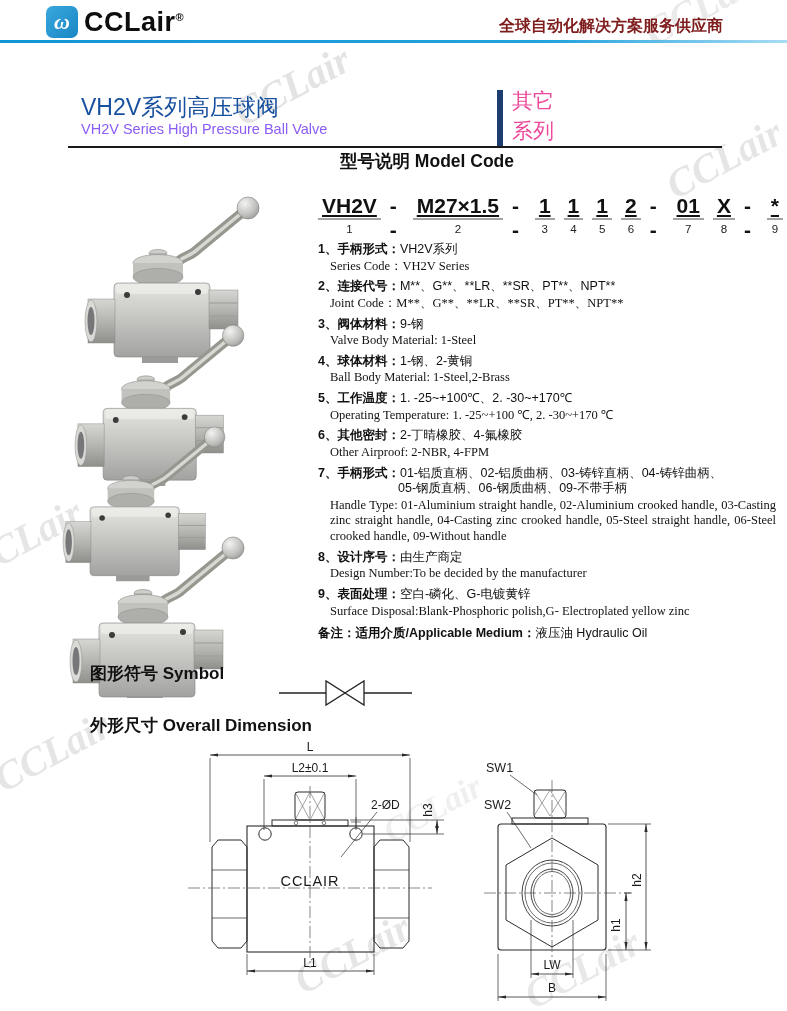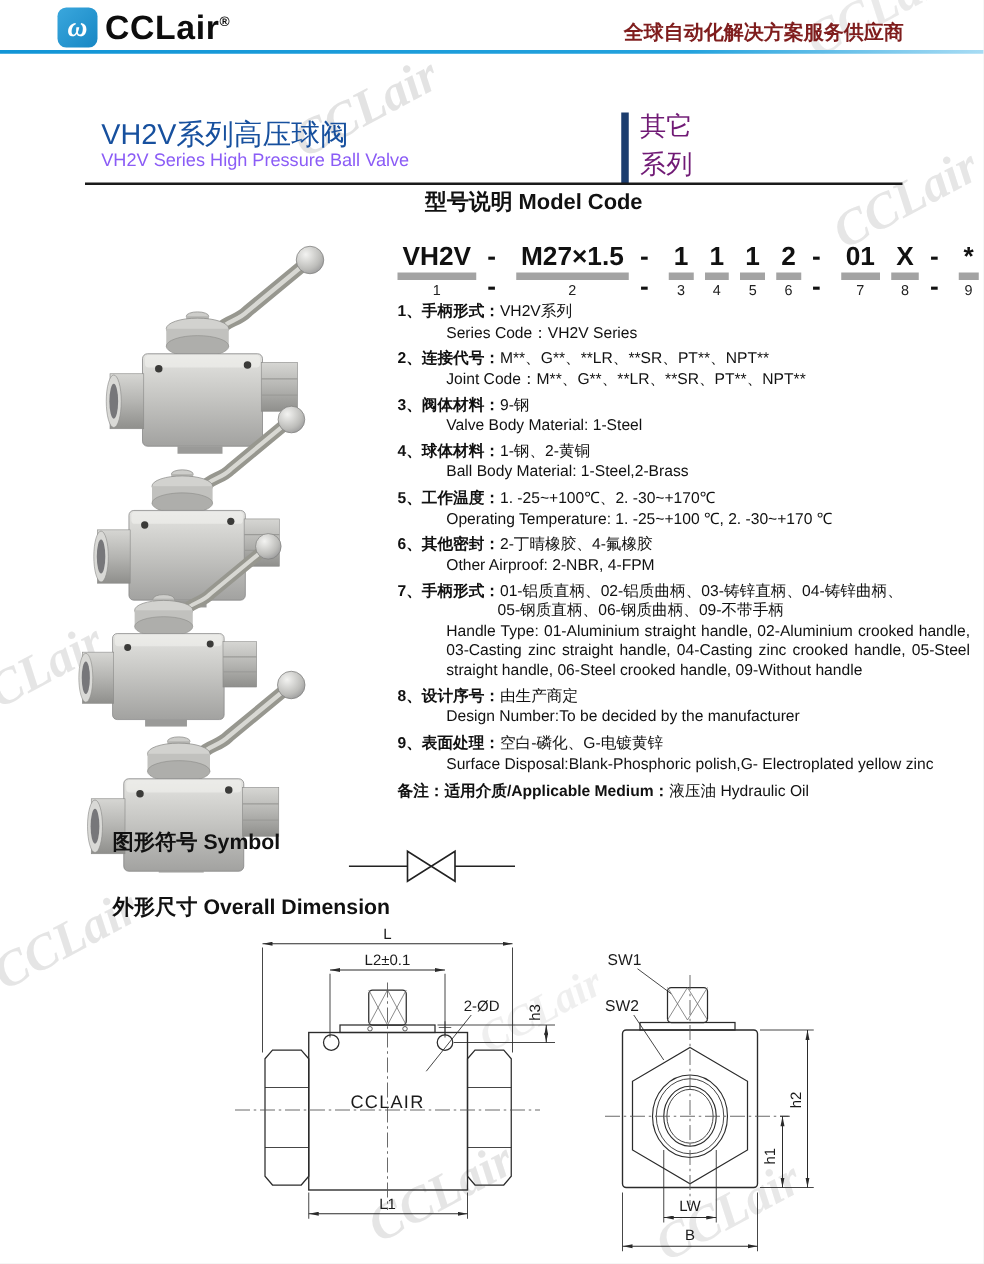--- a/index.html
+++ b/index.html
@@ -17,38 +17,38 @@
   .logo-reg{font-size:11px;vertical-align:10px;font-weight:bold;}
   .tagline{position:absolute;right:64px;top:16px;font-size:16px;font-weight:bold;color:#7f1d1d;}
   .header-line{position:absolute;left:0;top:40px;width:787px;height:3px;
                background:linear-gradient(90deg,#1295d6 0%,#23a2dd 70%,#a8dcf4 100%);}
 
   
   .title-cn{position:absolute;left:81px;top:92px;font-size:23px;font-weight:normal;color:#17509e;}
   .title-en{position:absolute;left:81px;top:121px;font-size:14.5px;color:#8b5cf6;}
   .side-tab{position:absolute;left:497px;top:86px;display:flex;}
   .side-tab-bar{width:6px;height:57px;background:#1c3d6e;margin-right:9px;margin-top:4px;}
-  .side-tab-text{font-family:"Liberation Serif",serif;font-size:21px;line-height:30px;color:#701a75;}
+  .side-tab-text{font-family:"Liberation Serif",serif;font-size:21px;line-height:30px;color:#ec4899;}
   .title-rule{position:absolute;left:68px;top:146px;width:654px;height:2px;background:#1a1a1a;}
 
   
   .mc-block{position:absolute;left:318px;top:149px;width:465px;}
   .mc-heading{font-size:17.5px;font-weight:bold;margin-left:22px;}
   .mc-row{display:flex;align-items:flex-start;gap:9px;margin-top:21px;font-size:21px;font-weight:bold;}
   .seg{display:flex;flex-direction:column;align-items:center;}
-  .seg .t{border-bottom:6px solid #a3a3a3;padding:0 4px;line-height:1.15;}
+  .seg .t{border-bottom:2px solid #a3a3a3;padding:0 4px;line-height:1.15;text-decoration:underline;}
   .seg .n{font-size:11.5px;font-weight:normal;margin-top:3px;color:#222;}
   .sep{line-height:1.15;}
 
   
   .specs{position:absolute;left:318px;top:242px;width:458px;font-size:12.5px;line-height:1.25;}
   .spec{margin-bottom:5px;}
   .spec .cn .num,.spec .cn .label{font-weight:bold;}
   .spec .cn2{margin-left:80px;}
-  .spec .en{margin-left:39px;margin-top:1px;}
+  .spec .en{margin-left:12px;margin-top:1px;font-family:Liberation Serif, serif;}
   .spec .en.justify{text-align:justify;}
   .note{margin-top:7px;}
   .note .b{font-weight:bold;}
 
   
   .sym-heading{position:absolute;left:90px;top:662px;font-size:17px;font-weight:bold;}
   .dim-heading{position:absolute;left:90px;top:714px;font-size:17px;font-weight:bold;}
 
   svg text{font-family:"Liberation Sans",sans-serif;}
 </style>

